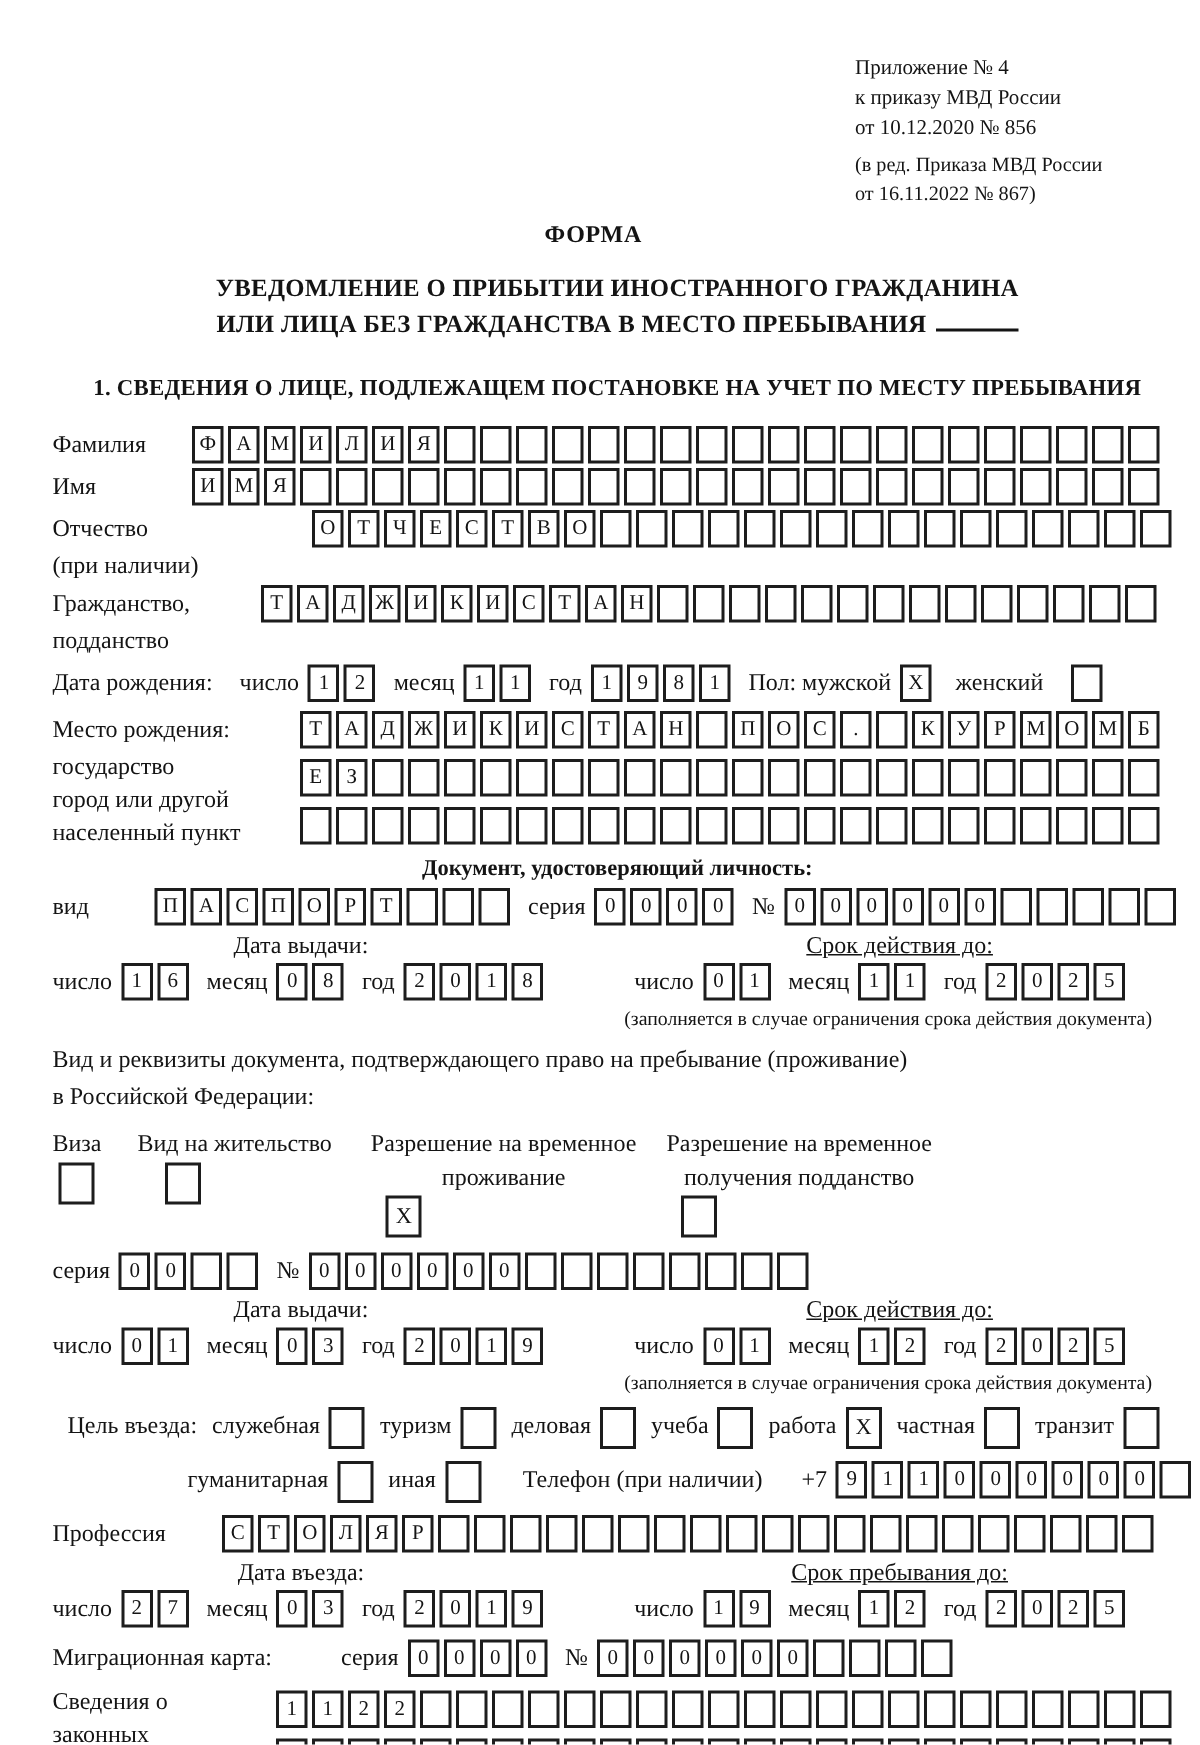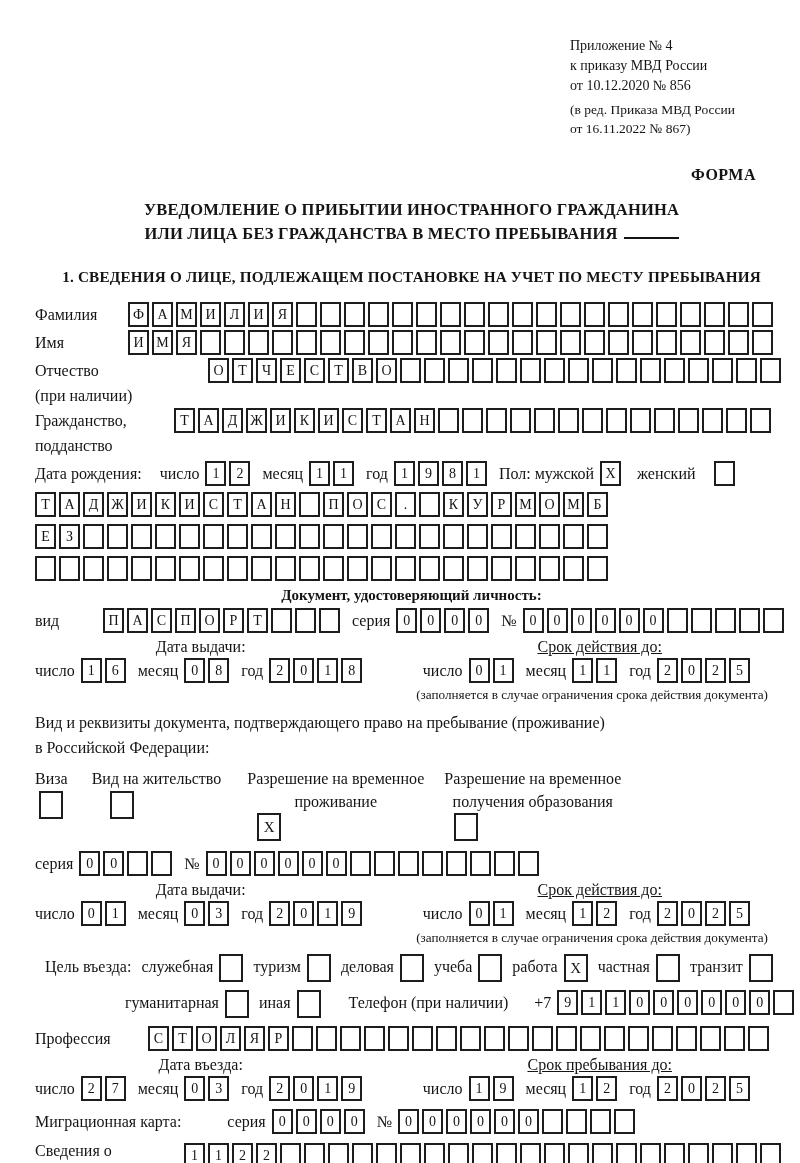--- a/index.html
+++ b/index.html
@@ -6,21 +6,21 @@
   body{
     width:800px;height:1163px;
     font-family:"Liberation Serif","DejaVu Serif",serif;
     color:#141414;font-size:16px;position:relative;overflow:hidden;
   }
   .page{box-sizing:border-box;width:800px;height:1163px;padding:36px 12px 0 35px;}
 
   
   .annex{margin-left:535px;font-size:14px;line-height:1.42;}
   .annex-note{margin-top:4px;font-size:13.5px;line-height:1.42;}
-  .forma{font-weight:bold;text-align:right;padding-right:32px;margin-top:28px;font-size:16px;letter-spacing:.5px;}
+  .forma{font-weight:bold;text-align:center;padding-right:32px;margin-top:10px;font-size:16px;letter-spacing:.5px;}
   .title{font-weight:bold;text-align:center;margin-top:14px;font-size:16.5px;line-height:1.45;letter-spacing:.2px;}
   .blank-line{display:inline-block;width:55px;border-bottom:2px solid #141414;height:14px;margin-left:6px;}
   .section1{font-weight:bold;text-align:center;margin-top:22px;font-size:15.2px;letter-spacing:.2px;}
 
   
   .boxes{display:inline-flex;gap:3px;vertical-align:middle;flex:0 0 auto;}
   .box{
     display:inline-block;box-sizing:border-box;width:21px;height:25px;
     border:2px solid #1d1d1d;text-align:center;font-size:14px;line-height:21px;
     font-family:"Liberation Serif",serif;background:#fff;
@@ -240,20 +240,26 @@
       <span class="boxes">
           <span class="box">X</span>
         </span>
       <span class="inline-lbl" style="margin-left:16px;">женский</span>
       <span class="boxes" style="margin-left:12px;">
           <span class="box"></span>
         </span>
     </div>
 
     <div class="row" style="margin-top:6px;">
+      <span class="lbl w165">
+        <div style="line-height:25px;">Место рождения:</div>
+        <div class="lbl2">государство</div>
+        <div class="lbl2">город или другой</div>
+        <div class="lbl2">населенный пункт</div>
+      </span>
       <span class="stackgap">
         <span class="boxes">
             <span class="box">Т</span>
             <span class="box">А</span>
             <span class="box">Д</span>
             <span class="box">Ж</span>
             <span class="box">И</span>
             <span class="box">К</span>
             <span class="box">И</span>
             <span class="box">С</span>
@@ -437,21 +443,21 @@
           <div>Разрешение на временное</div>
           <div>проживание</div>
         </span>
         <span class="boxes cbx">
             <span class="box">X</span>
           </span>
       </span>
       <span class="opt" style="margin-left:20px;">
         <span class="opt-lbl">
           <div>Разрешение на временное</div>
-          <div>получения образования</div>
+          <div>получения подданство</div>
         </span>
         <span class="boxes cbx">
             <span class="box"></span>
           </span>
       </span>
     </div>
 
     <div class="row">
       <span class="inline-lbl first">серия</span>
       <span class="boxes">

